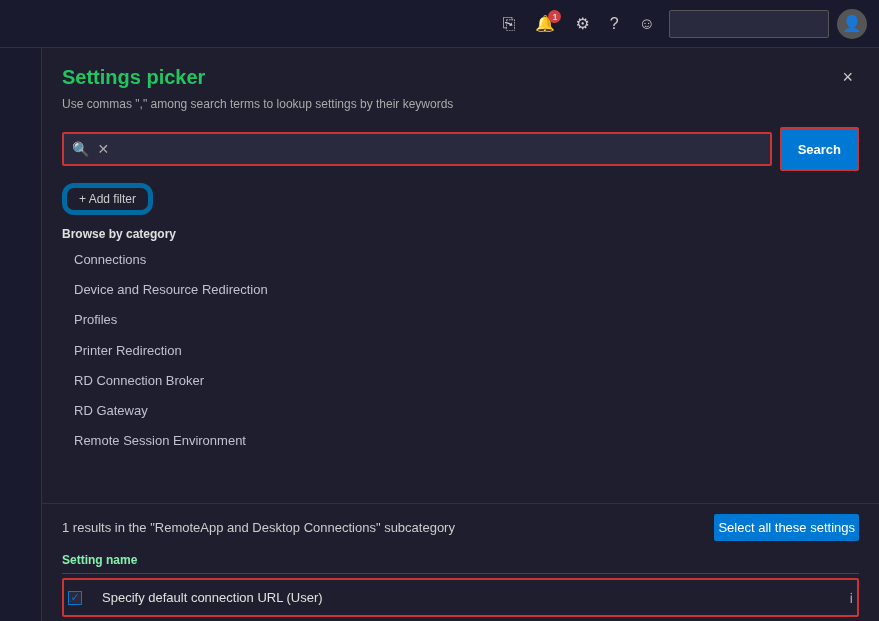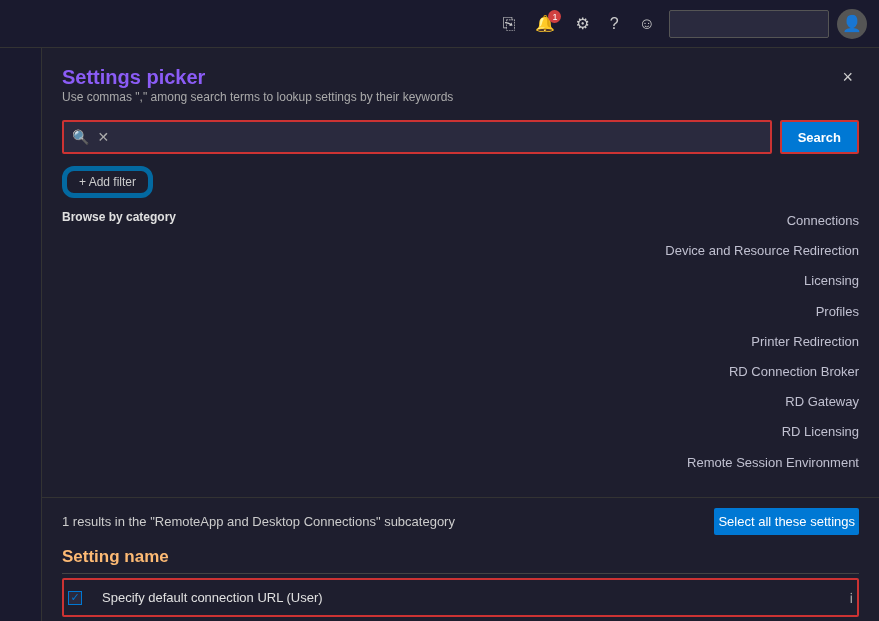--- a/index.html
+++ b/index.html
@@ -96,22 +96,22 @@
       padding: 18px 20px 8px 20px;
       border-bottom: none;
       display: flex;
       justify-content: space-between;
       align-items: flex-start;
     }
 
     .panel-title {
       font-size: 20px;
       font-weight: 600;
-      color: #8b5cf6;
-      margin-bottom: 1px;
+      color: #22c55e;
+      margin-bottom: 8px;
     }
 
     .panel-subtitle {
       font-size: 12px;
       color: #aaa;
     }
 
     .close-btn {
       background: none;
       border: none;
@@ -163,21 +163,21 @@
       cursor: pointer;
       font-size: 14px;
       padding: 0 2px;
     }
 
     .search-button {
       background: #0078d4;
       color: #fff;
       border: 2px solid #cc3333;
       border-radius: 2px;
-      height: 34px;
+      height: 44px;
       padding: 0 16px;
       font-size: 13px;
       font-weight: 600;
       cursor: pointer;
       white-space: nowrap;
     }
 
     
     .filter-row {
       padding: 4px 20px 8px 20px;
@@ -193,21 +193,21 @@
       display: inline-flex;
       align-items: center;
       gap: 4px;
     }
 
     
     .browse-section {
       flex: 1;
       overflow: hidden;
       display: flex;
-      text-align: right;
+      flex-direction: column;
     }
 
     .browse-label {
       padding: 4px 20px 4px 20px;
       font-size: 12px;
       font-weight: 600;
       color: #e0e0e0;
     }
 
     .category-list-wrapper {
@@ -264,23 +264,23 @@
       color: #fff;
       border: none;
       border-radius: 2px;
       padding: 6px 4px;
       font-size: 13px;
       cursor: pointer;
       white-space: nowrap;
     }
 
     .col-header {
-      font-size: 17px;
+      font-size: 12px;
       font-weight: 600;
-      color: #fdba74;
+      color: #86efac;
       padding: 4px 0 6px 0;
       border-bottom: 1px solid #444;
       margin-bottom: 4px;
     }
 
     
     .setting-row {
       display: flex;
       align-items: center;
       padding: 8px 4px;
@@ -361,26 +361,24 @@
     <div class="filter-row">
       <button class="add-filter-btn">+ Add filter</button>
     </div>
 
     <div class="browse-section">
       <div class="browse-label">Browse by category</div>
       <div class="category-list-wrapper">
 
       <div class="category-item">Connections</div>
           <div class="category-item">Device and Resource Redirection</div>
-          <div class="category-item">Licensing</div>
           <div class="category-item">Profiles</div>
           <div class="category-item">Printer Redirection</div>
           <div class="category-item">RD Connection Broker</div>
           <div class="category-item">RD Gateway</div>
-          <div class="category-item">RD Licensing</div>
           <div class="category-item">Remote Session Environment</div>
         </div>
     </div>
 
     <div class="divider"></div>
 
     <div class="results-section">
       <div class="results-header">
         <span class="results-info">1 results in the "RemoteApp and Desktop Connections" subcategory</span>
         <button class="select-all-btn">Select all these settings</button>

